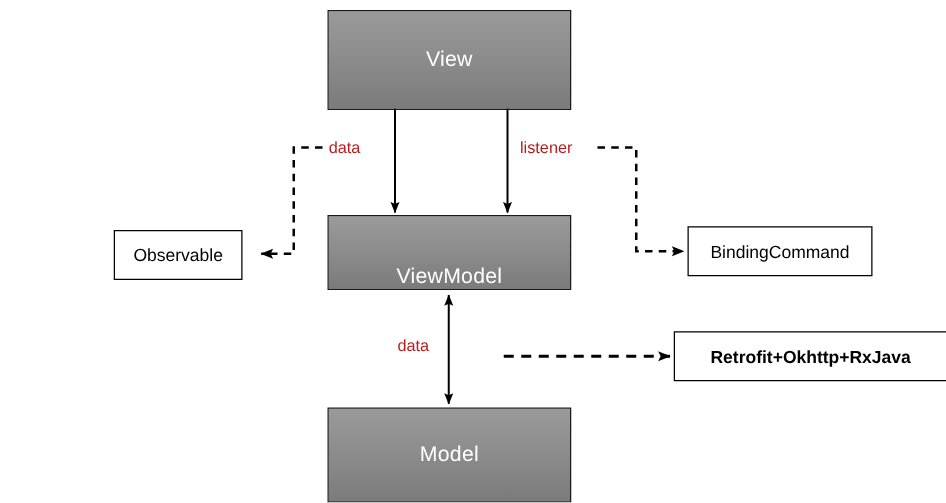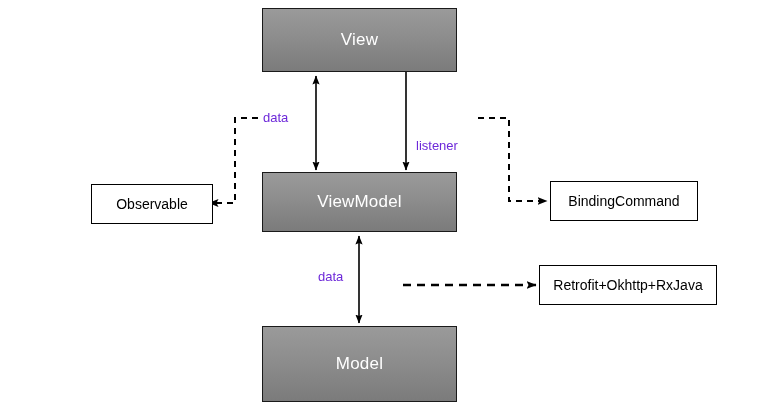--- a/index.html
+++ b/index.html
@@ -46,21 +46,21 @@
   .node-secondary {
     background: #ffffff;
     border: 1px solid #000000;
     color: #000000;
     font-size: 14px;
   }
   
   .edge-label {
     position: absolute;
     font-size: 13px;
-    color: #6d28d9;
+    color: #b91c1c;
     background: transparent;
     white-space: nowrap;
   }
 </style>
 </head>
 <body>
 
 <div id="diagram-root">
 
   <svg class="diagram-canvas" viewBox="0 0 757 402">
@@ -82,43 +82,43 @@
 
     <path d="M 258 118 L 235 118 L 235 203 L 209 203" fill="none" stroke="#000000" stroke-width="2" stroke-dasharray="6,5" marker-end="url(#arrow-dashed)"></path>
 
     <path d="M 478 118 L 509 118 L 509 201 L 547 201" fill="none" stroke="#000000" stroke-width="2" stroke-dasharray="6,5" marker-end="url(#arrow-dashed)"></path>
 
     <line x1="359" y1="236" x2="359" y2="323" stroke="#000000" stroke-width="1.6" marker-start="url(#arrow-solid-start)" marker-end="url(#arrow-solid)"></line>
 
     <line x1="403" y1="285" x2="536" y2="285" stroke="#000000" stroke-width="2.4" stroke-dasharray="8,6" marker-end="url(#arrow-dashed)"></line>
   </svg>
 
-  <div class="node-box node-primary" style="left:262px; top:8px; width:195px; height:64px;">
+  <div class="node-box node-primary" style="left:262px; top:8px; width:195px; height:80px;">
     <span>View</span>
   </div>
 
-  <div class="node-box node-primary" style="left:262px; top:172px; width:195px; height:60px;">
+  <div class="node-box node-primary" style="left:262px; top:172px; width:195px; height:60px;align-items:flex-end;">
     <span>ViewModel</span>
   </div>
 
   <div class="node-box node-primary" style="left:262px; top:326px; width:195px; height:76px;">
     <span>Model</span>
   </div>
 
-  <div class="node-box node-secondary" style="left:91px; top:184px; width:122px; height:40px;">
+  <div class="node-box node-secondary" style="left:91px; top:184px; width:103px; height:40px;">
     <span>Observable</span>
   </div>
 
   <div class="node-box node-secondary" style="left:550px; top:181px; width:148px; height:40px;">
     <span>BindingCommand</span>
   </div>
 
-  <div class="node-box node-secondary" style="left:539px; top:265px; width:178px; height:40px;">
+  <div class="node-box node-secondary" style="left:539px; top:265px; width:219px; height:40px;font-weight:bold;">
     <span>Retrofit+Okhttp+RxJava</span>
   </div>
 
   <div class="edge-label" style="left:263px; top:110px;">data</div>
 
-  <div class="edge-label" style="left:416px; top:110px;margin-top:28px;">listener</div>
+  <div class="edge-label" style="left:416px; top:110px;">listener</div>
 
   <div class="edge-label" style="left:318px; top:269px;">data</div>
 
 </div>
 
 </body></html>

